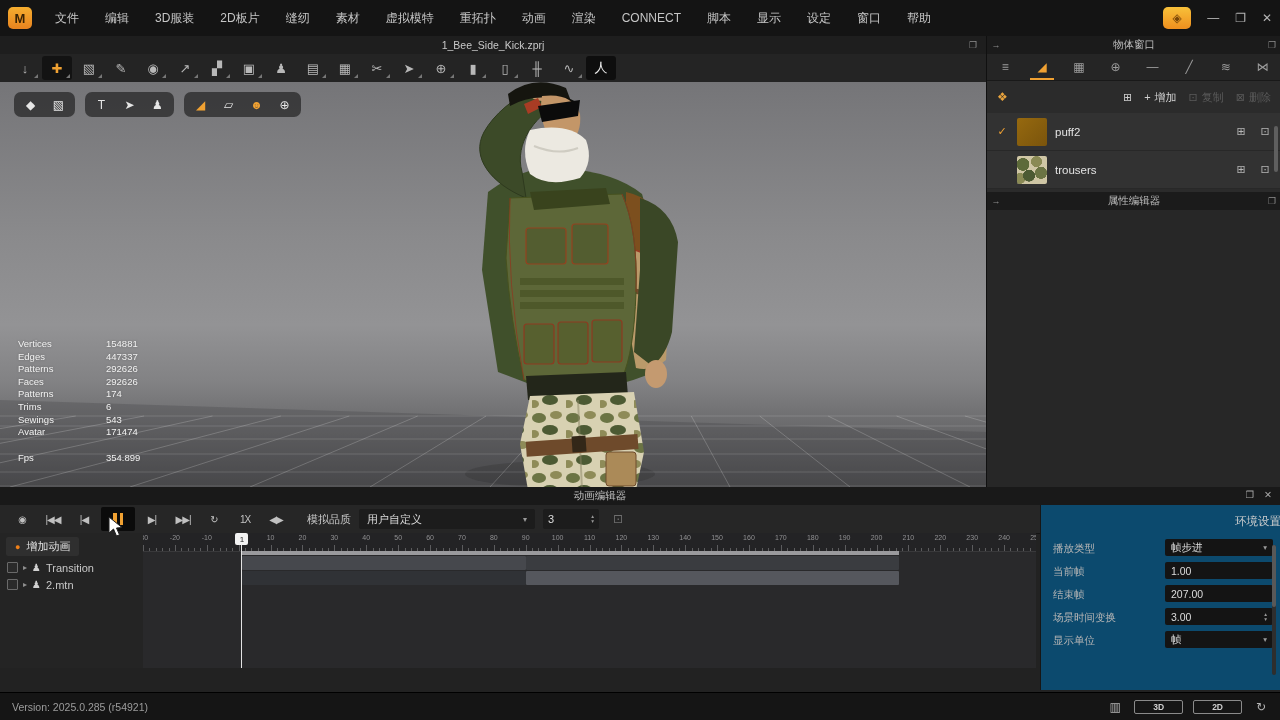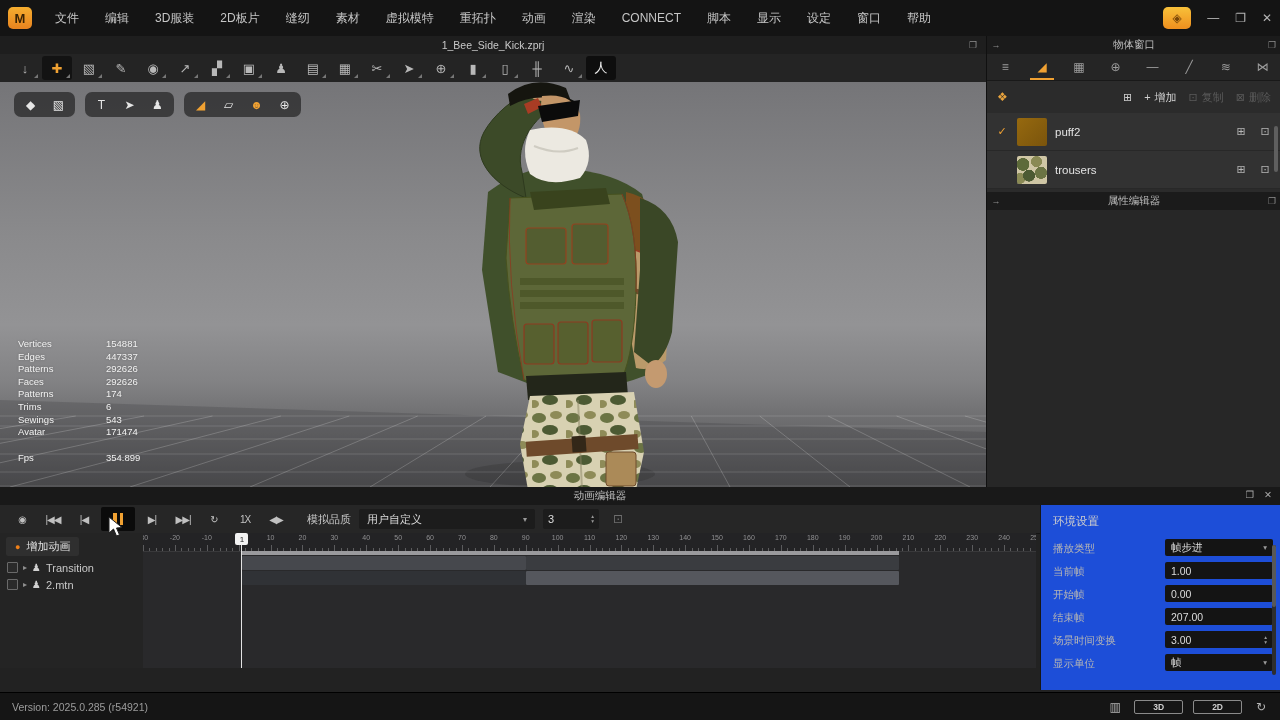--- a/index.html
+++ b/index.html
@@ -103,21 +103,21 @@
   .playline{position:absolute;top:0;width:1px;height:135px;background:#e3e3e3;}
   .playflag{position:absolute;top:0;width:13px;height:12px;background:#f2f2f2;border-radius:2px;
             display:flex;align-items:center;justify-content:center;font-size:8px;color:#222;}
   .rangebar{left:143px;top:181px;width:893px;height:22px;background:#202022;}
   .rlabel{position:absolute;top:0;height:22px;line-height:22px;font-size:10.5px;color:#b8b8b8;text-align:center;}
   .rthumb{position:absolute;left:205px;top:3px;width:510px;height:16px;background:#8e9093;border-radius:2px;}
   .rthumb .rs{position:absolute;left:8px;top:1.5px;font-size:10px;color:#2b2b2b;}
   .rthumb .re{position:absolute;right:8px;top:1.5px;font-size:10px;color:#f2f2f2;}
   .rfit{position:absolute;left:872px;top:4px;font-size:9px;color:#9a9a9a;}
   
-  .envpanel{left:1040px;top:18px;width:240px;height:185px;background:#1d4ed8;border-left:1px solid #161616;}
+  .envpanel{left:1040px;top:18px;width:240px;height:185px;background:#0c4a6e;border-left:1px solid #161616;text-align:right;}
   .envtitle{padding:9px 0 0 12px;font-size:11.5px;color:#cdcdcd;}
   .efield{position:relative;height:22px;margin-top:1px;}
   .elabel{position:absolute;left:12px;top:5px;font-size:10.5px;color:#b4b4b4;}
   .ectrl{position:absolute;left:124px;top:2px;width:96px;height:17px;background:#141414;border-radius:2px;
          display:flex;align-items:center;justify-content:space-between;padding:0 6px;font-size:10.5px;color:#dcdcdc;}
   .ectrl .caret{font-size:7.5px;color:#9a9a9a;}
   .escroll{position:absolute;right:5px;top:40px;width:4px;height:130px;background:#2e2e2e;border-radius:2px;}
   .escroll .thumb{position:absolute;left:0;top:0;width:4px;height:62px;background:#585858;border-radius:2px;}
   
   .statusbar{left:0;top:692px;width:1280px;height:28px;background:#151515;border-top:1px solid #000;}
@@ -644,26 +644,20 @@
               <span class="caret">▾</span>
             </div>
           </div>
           <div class="efield">
             <span class="elabel">当前帧</span>
             <div class="ectrl">
               <span>1.00</span>
             </div>
           </div>
           <div class="efield">
-            <span class="elabel">开始帧</span>
-            <div class="ectrl">
-              <span>0.00</span>
-            </div>
-          </div>
-          <div class="efield">
             <span class="elabel">结束帧</span>
             <div class="ectrl">
               <span>207.00</span>
             </div>
           </div>
           <div class="efield">
             <span class="elabel">场景时间变换</span>
             <div class="ectrl">
               <span>3.00</span>
               <div class="spincol">

